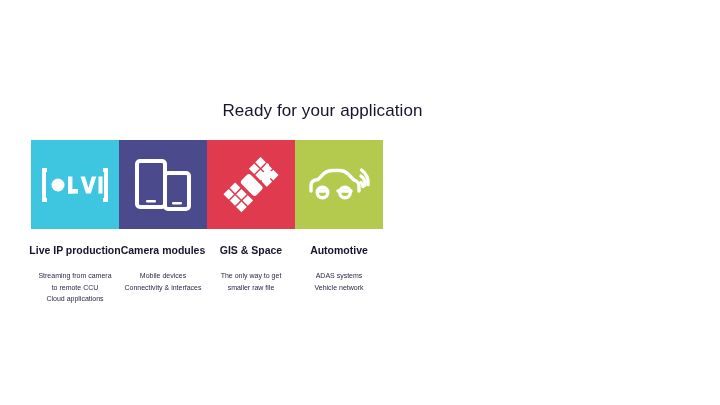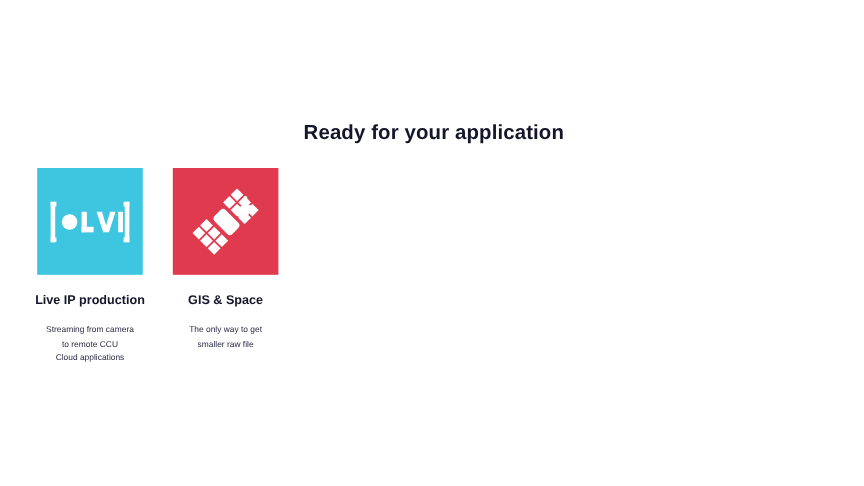--- a/index.html
+++ b/index.html
@@ -8,32 +8,30 @@
     background:#ffffff;
     font-family:"Liberation Sans", sans-serif;
     overflow:hidden;
     position:relative;
   }
   .page-title{
     position:absolute;
     top:101px;left:0;width:645px;
     text-align:center;
     font-size:17px;
-    font-weight:bold;
+    font-weight:normal;
     color:#15152b;
     letter-spacing:0.1px;
-    padding-left:39px;
   }
   .cards{
     position:absolute;
     top:140px;left:31px;
     width:658px;
     display:flex;
     flex-direction:row;
-    gap:25px;
   }
   .card{
     width:88px;
     display:flex;
     flex-direction:column;
     align-items:center;
   }
   .tile{
     width:88px;height:89px;
     display:flex;
@@ -90,20 +88,39 @@
     </div>
     <div class="card-title">Live IP production</div>
     <div class="card-body">
       <span>Streaming from camera</span>
       <span>to remote CCU</span>
       <span>Cloud applications</span>
     </div>
   </div>
 
 
+  <div class="card">
+    <div class="tile" style="background:#4b4a8c">
+      <span>
+        <svg width="56" height="52" viewBox="0 0 56 52">
+          <g fill="none" stroke="#ffffff" stroke-width="4">
+            <rect x="2" y="2" width="28" height="46" rx="3"></rect>
+            <rect x="30" y="14" width="24" height="36" rx="3" fill="#4b4a8c"></rect>
+          </g>
+          <rect x="11" y="41" width="10" height="2.6" rx="1.3" fill="#ffffff"></rect>
+          <rect x="37" y="43" width="10" height="2.6" rx="1.3" fill="#ffffff"></rect>
+        </svg>
+      </span>
+    </div>
+    <div class="card-title">Camera modules</div>
+    <div class="card-body">
+      <span>Mobile devices</span>
+      <span>Connectivity &amp; interfaces</span>
+    </div>
+  </div>
 
   <div class="card">
     <div class="tile" style="background:#e03a4e">
       <span>
         <svg width="60" height="60" viewBox="0 0 60 60">
           <g fill="#ffffff">
             <g transform="rotate(-45 30 30)">
               <rect x="24" y="20" width="13" height="21" rx="3"></rect>
               <rect x="4" y="17" width="7.5" height="7.5"></rect>
               <rect x="13" y="17" width="7.5" height="7.5"></rect>
@@ -124,15 +141,37 @@
         </svg>
       </span>
     </div>
     <div class="card-title">GIS &amp; Space</div>
     <div class="card-body">
       <span>The only way to get</span>
       <span>smaller raw file</span>
     </div>
   </div>
 
+  <div class="card">
+    <div class="tile" style="background:#b3ca4e">
+      <span>
+        <svg width="64" height="40" viewBox="0 0 64 40">
+          <g fill="none" stroke="#ffffff" stroke-width="3.4" stroke-linecap="round" stroke-linejoin="round">
+            <path d="M4 26 L4 20 C4 17 7 15 11 14.5 L17 8.5 C19 6.5 22 5.5 25 5.5 L33 5.5 C36.5 5.5 39 7 41 9 L47 15 C50 16 52 18 52 21 L52 26"></path>
+            <path d="M11 26 L20 26 M31 26 L44 26"></path>
+            <circle cx="15.5" cy="27.5" r="5.3"></circle>
+            <circle cx="38" cy="27.5" r="5.3"></circle>
+            <path d="M54 11 a10 10 0 0 1 4 9"></path>
+            <path d="M54 17.5 a5 5 0 0 1 2 4"></path>
+            <path d="M54.5 5 a16 16 0 0 1 6.5 14.5"></path>
+          </g>
+        </svg>
+      </span>
+    </div>
+    <div class="card-title">Automotive</div>
+    <div class="card-body">
+      <span>ADAS systems</span>
+      <span>Vehicle network</span>
+    </div>
+  </div>
 
 
 </div>
 
 </body></html>

